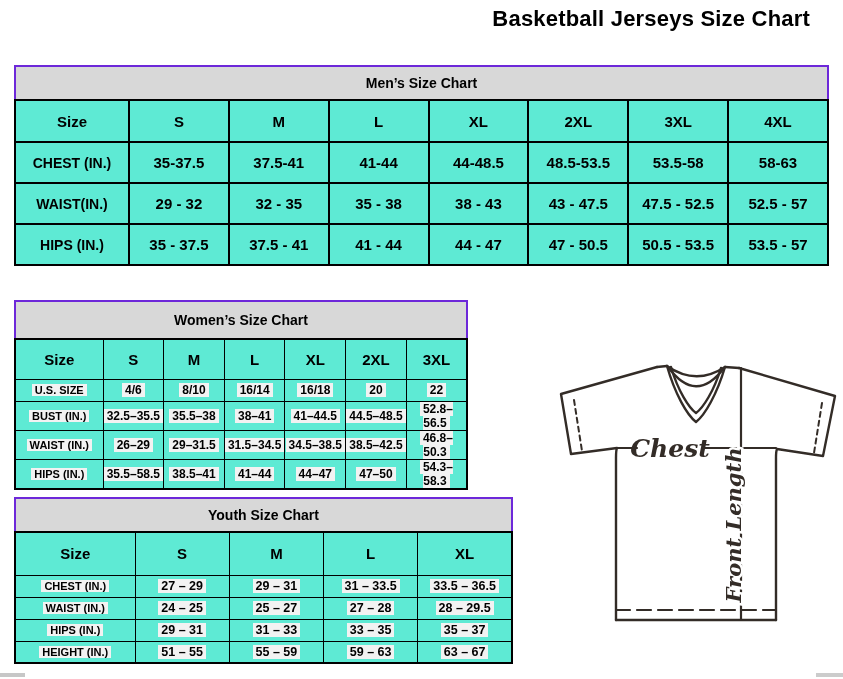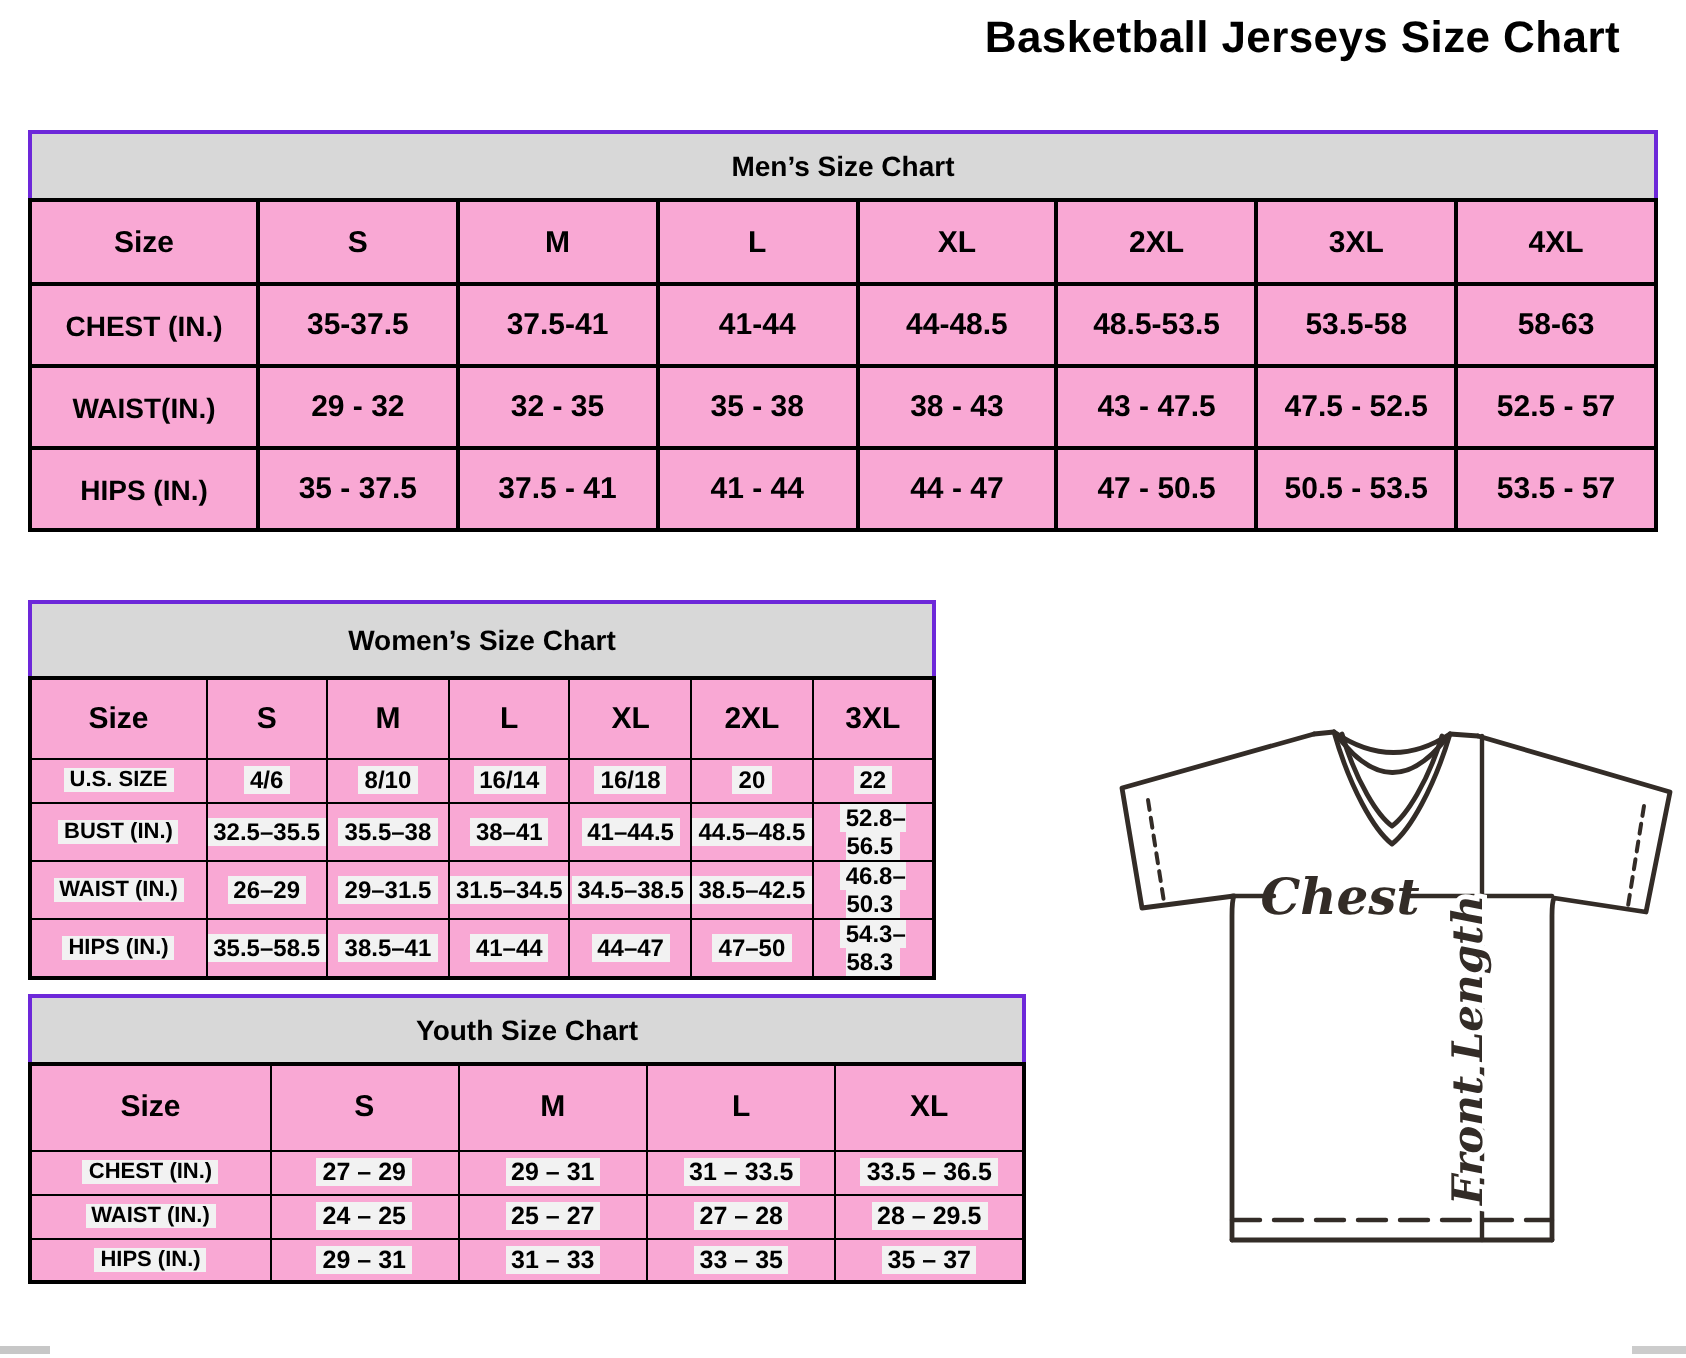--- a/index.html
+++ b/index.html
@@ -18,21 +18,21 @@
   #youth-block{left:14px;top:497px;width:499px;border-radius:25px;}
 
   .band{
     border:2px solid #6d28d9;background:#d8d8d8;display:flex;align-items:center;justify-content:center;
     font-weight:bold;font-size:14px;
   }
   #mens-block .band{height:32px;}
   #womens-block .band{height:36px;}
   #youth-block .band{height:32px;}
 
-  table{border-collapse:collapse;width:100%;table-layout:fixed;margin-top:-2px;background:#f9a8d4;}
+  table{border-collapse:collapse;width:100%;table-layout:fixed;margin-top:-2px;background:#5eead4;}
   table{border:2px solid #000;}
   th,td{text-align:center;vertical-align:middle;font-weight:bold;padding:0;}
 
   
   #mens-table th,#mens-table td{border:2px solid #000;font-size:15px;}
   #mens-table thead tr{height:42px;}
   #mens-table tbody tr{height:41px;}
   #mens-table tbody th{font-size:14px;}
   #mens-table col.c0{width:114px;}
 
@@ -223,20 +223,27 @@
           <td><span class="hl">27 – 28</span></td>
           <td><span class="hl">28 – 29.5</span></td>
         </tr>
         <tr>
           <th><span class="hl">HIPS (IN.)</span></th>
           <td><span class="hl">29 – 31</span></td>
           <td><span class="hl">31 – 33</span></td>
           <td><span class="hl">33 – 35</span></td>
           <td><span class="hl">35 – 37</span></td>
         </tr>
+        <tr>
+          <th><span class="hl">HEIGHT (IN.)</span></th>
+          <td><span class="hl">51 – 55</span></td>
+          <td><span class="hl">55 – 59</span></td>
+          <td><span class="hl">59 – 63</span></td>
+          <td><span class="hl">63 – 67</span></td>
+        </tr>
       </tbody>
     </table>
 </div>
 
 <svg id="jersey" width="284" height="312" viewBox="0 0 284 312" xmlns="http://www.w3.org/2000/svg">
   <g stroke="#332c27" stroke-width="2.4" fill="none" stroke-linejoin="round" stroke-linecap="round">
 
     <path d="M100,9 L4,36 L14,96 L60,90 Q59,92 59,100 L59,262"></path>
 
     <path d="M182,10 L278,38 L266,98 L220,91 Q219,93 219,100 L219,262"></path>

